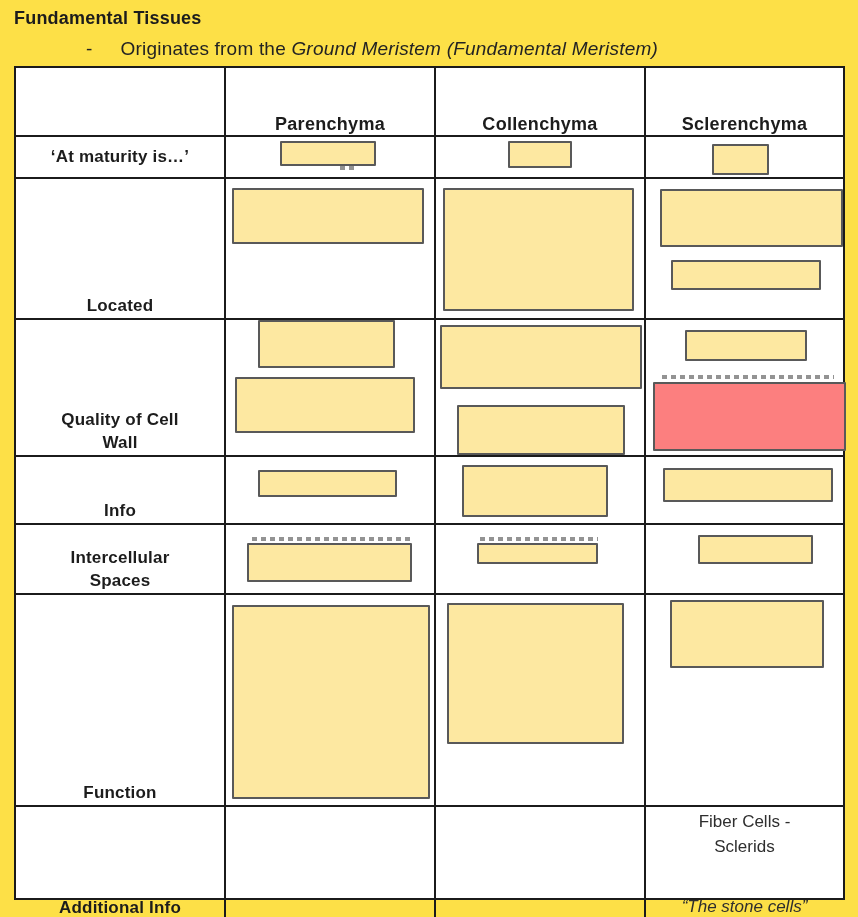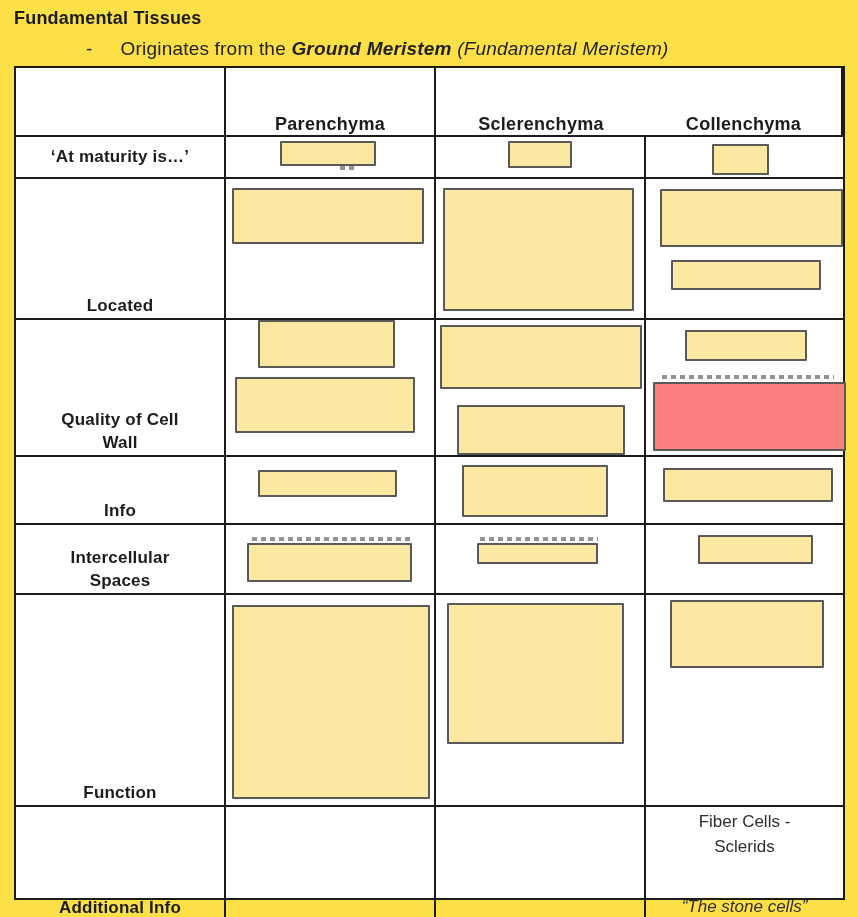--- a/index.html
+++ b/index.html
@@ -14,21 +14,21 @@
   .doc-title {
     position: absolute; left: 14px; top: 8px;
     font-size: 18px; font-weight: 700; letter-spacing: .2px;
   }
   .bullet-line {
     position: absolute; left: 86px; top: 38px;
     font-size: 19px; letter-spacing: .2px; color: #232323;
     white-space: nowrap;
   }
   .bullet-line .dash { display: inline-block; margin-right: 28px; }
-  .bullet-line .bi { font-weight: 700; font-style: italic; margin-top: 26px; }
+  .bullet-line .bi { font-weight: 400; font-style: italic; margin-top: 26px; }
   .bullet-line .it { font-style: italic; }
 
   .tissue-table {
     position: absolute; left: 14px; top: 66px;
     width: 831px; height: 834px;
     border: 2px solid #1b1b1b;
     display: grid;
     grid-template-columns: 210px 210px 210px 1fr;
     grid-template-rows: 69px 42px 141px 137px 68px 70px 212px 1fr;
     background: #ffffff;
@@ -72,25 +72,25 @@
   <div class="doc-title">Fundamental Tissues</div>
 
   <div class="bullet-line"><span class="dash">-</span><span>Originates from the </span><span class="bi">Ground Meristem</span><span class="it"> (Fundamental Meristem)</span></div>
 
   <div class="tissue-table">
 
     <div class="cell header-cell"></div>
     <div class="cell header-cell">
         <span>Parenchyma</span>
       </div>
+    <div class="cell header-cell">
+        <span>Collenchyma</span>
+      </div>
     <div class="cell header-cell last-col">
         <span>Sclerenchyma</span>
-      </div>
-    <div class="cell header-cell">
-        <span>Collenchyma</span>
       </div>
 
     <div class="cell label-cell vcenter">
         <span class="label">‘At maturity is…’</span>
       </div>
     <div class="cell"></div>
     <div class="cell"></div>
     <div class="cell last-col"></div>
 
     <div class="cell label-cell">

